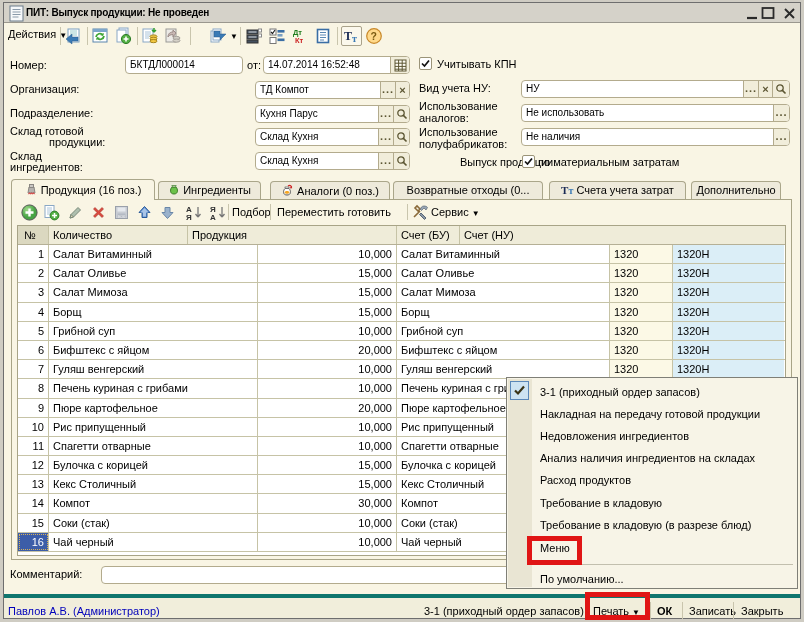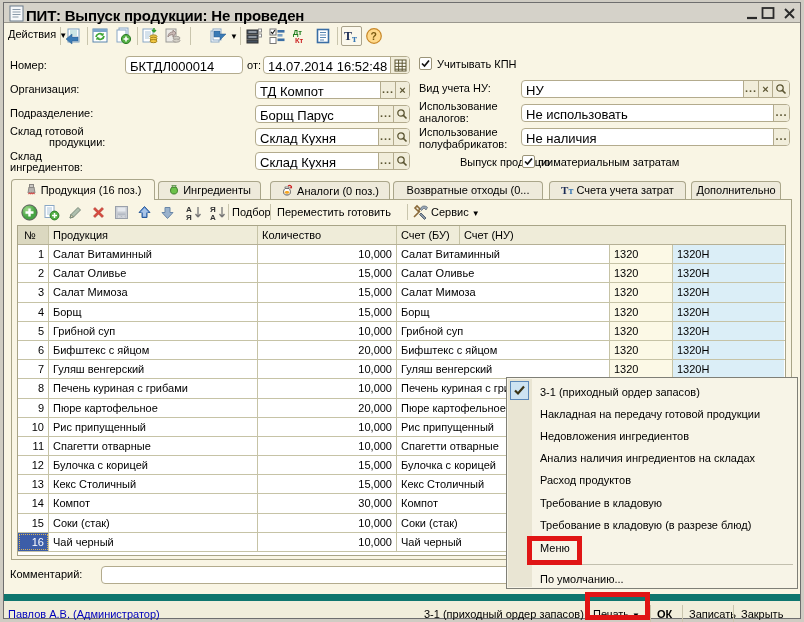--- a/index.html
+++ b/index.html
@@ -1,33 +1,33 @@
 <!DOCTYPE html>
 <html><head><meta charset="utf-8">
 <style>
 *{margin:0;padding:0;box-sizing:border-box;}
 html,body{width:804px;height:622px;overflow:hidden;}
 body{font-family:"Liberation Sans",sans-serif;font-size:11px;color:#000;background:#cfccc3;position:relative;}
 #win{position:absolute;left:0;top:0;width:804px;height:622px;background:#cfccc3;}
 #winin{position:absolute;left:3px;top:2px;right:3px;bottom:3px;border:1px solid #6e6e6e;background:#f9f5e4;}
 .abs{position:absolute;}
 #title{position:absolute;left:4px;top:3px;right:4px;height:20px;background:#d5d2c9;border-bottom:1px solid #9a978e;}
-#title .txt{position:absolute;left:22px;top:4px;font-weight:bold;font-size:15px;letter-spacing:-0.2px;}
+#title .txt{position:absolute;left:22px;top:4px;font-weight:bold;font-size:10px;letter-spacing:-0.2px;}
 .fld{position:absolute;height:18px;background:#fff;border:1px solid #b3ab8d;border-radius:4px;overflow:hidden;}
-.fld .tx{position:absolute;left:4px;top:2px;font-size:13px;white-space:nowrap;}
+.fld .tx{position:absolute;left:4px;top:2px;font-size:10px;white-space:nowrap;}
 .fbtn{position:absolute;top:0;bottom:0;background:#f1edda;border-left:1px solid #b3ab8d;color:#5c5633;text-align:center;}
 .lbl{position:absolute;font-size:11px;white-space:nowrap;}
 .cb{position:absolute;width:13px;height:13px;background:#fff;border:1px solid #9b9478;border-radius:2px;}
 .tab{position:absolute;border:1px solid #aaa68a;border-bottom:none;border-radius:4px 4px 0 0;font-size:11px;text-align:center;}
 .num{text-align:right;}
 #menu{position:absolute;left:506px;top:377px;width:292px;height:212px;background:#f7f4e7;border:1px solid #7f7f77;z-index:50;}
 #menu .gut{position:absolute;left:1px;top:1px;width:24px;bottom:1px;background:#e9e5d3;}
 .mi{position:absolute;left:33px;font-size:11px;white-space:nowrap;}
 .redbox{position:absolute;border:5px solid #e01515;z-index:60;}
-#status{position:absolute;left:4px;right:4px;bottom:4px;height:24px;background:#f1eedb;border-top:7px solid #0f766e;font-size:11px;}
+#status{position:absolute;left:4px;right:4px;bottom:4px;height:24px;background:#f1eedb;border-top:4px solid #0f766e;font-size:11px;}
 .sep{position:absolute;width:1px;background:#c9c5ad;}
 .tbtn{position:absolute;font-size:11px;}
 
 .ghead{display:flex;height:19px;background:#efecd9;border-bottom:1px solid #b5b096;}
 .ghead .gc{padding-top:3px;}
 .grow{display:flex;height:19.2px;border-bottom:1px solid #c6c3a6;background:#fff;}
 .grow .gc{padding-top:3px;}
 .gc{border-right:1px solid #c6c3a6;padding-left:4px;padding-right:4px;white-space:nowrap;overflow:hidden;font-size:11px;box-sizing:border-box;}
 .c0{width:31px;}.c1{width:209px;}.c2{width:139px;}.c3{width:213px;}.c4{width:63px;}.c5{width:111px;}
 </style></head>
@@ -163,21 +163,21 @@
 <span class="fbtn" style="right:31px;width:15px;letter-spacing:1px;font-weight:bold;"><span style="position:relative;top:1px;">...</span></span>
 <span class="fbtn" style="right:17px;width:14px;font-weight:bold;"><span style="position:relative;top:2px;">×</span></span>
 <span class="fbtn" style="right:0;width:17px;"><svg width="12" height="12" viewBox="0 0 12 12" style="margin-top:2px;">
             <circle cx="5" cy="5" r="3.2" fill="none" stroke="#5c5633" stroke-width="1.3"></circle>
             <path d="M7.4 7.4 10.5 10.5" stroke="#5c5633" stroke-width="1.6"></path>
           </svg></span>
       </div>
 
 <span class="lbl" style="left:10px;top:107px;">Подразделение:</span>
 <div class="fld" style="left:255px;top:105px;width:155px;">
-        <span class="tx">Борщ Парус</span>
+        <span class="tx">Кухня Парус</span>
 <span class="fbtn" style="right:16px;width:15px;letter-spacing:1px;font-weight:bold;"><span style="position:relative;top:1px;">...</span></span>
 <span class="fbtn" style="right:0;width:16px;"><svg width="12" height="12" viewBox="0 0 12 12" style="margin-top:2px;">
             <circle cx="5" cy="5" r="3.2" fill="none" stroke="#5c5633" stroke-width="1.3"></circle>
             <path d="M7.4 7.4 10.5 10.5" stroke="#5c5633" stroke-width="1.6"></path>
           </svg></span>
       </div>
 <span class="lbl" style="left:419px;top:100px;">Использование</span>
 <span class="lbl" style="left:419px;top:112px;">аналогов:</span>
 <div class="fld" style="left:521px;top:104px;width:269px;">
         <span class="tx">Не использовать</span>
@@ -302,22 +302,22 @@
 <svg class="abs" style="left:400px;top:4px;" width="17" height="17" viewBox="0 0 17 17">
         <path d="M2 13l6-6M6 7 3 4l2-2 3 3z" stroke="#8a6a3a" stroke-width="1.6" fill="none"></path>
         <path d="M9 9l5 5-1.5 1.5-5-5z" fill="#8a97a5" stroke="#5a6775"></path>
         <path d="M12 2c-2 0-3.5 1.5-3.5 3.5l1 1L12 4l2 2 1.5-2.5C15 2.5 13.5 2 12 2z" fill="#98a5b5" stroke="#5a6775" stroke-width=".7"></path>
       </svg>
 <span class="tbtn" style="left:419px;top:6px;">Сервис <span style="font-size:8px;">▼</span></span>
 </div>
 <div id="grid" class="abs" style="left:17px;top:225px;width:769px;height:331px;border:1px solid #a8a487;background:#fff;">
 <div class="ghead">
         <div class="gc c0" style="background:#dbd8c0;padding-left:6px;">№</div>
+        <div class="gc c2" style="text-align:left;">Количество</div>
         <div class="gc c1">Продукция</div>
-        <div class="gc c2" style="text-align:left;">Количество</div>
         <div class="gc c4">Счет (БУ)</div>
         <div class="gc c5" style="border-right:none;">Счет (НУ)</div>
       </div>
 <div class="grow">
         <div class="gc c0 num">1</div>
         <div class="gc c1">Салат Витаминный</div>
         <div class="gc c2 num">10,000</div>
         <div class="gc c3">Салат Витаминный</div>
         <div class="gc c4" style="background:#fcf9e6;">1320</div>
         <div class="gc c5" style="background:#dbeef7;border-right:none;">1320Н</div>

